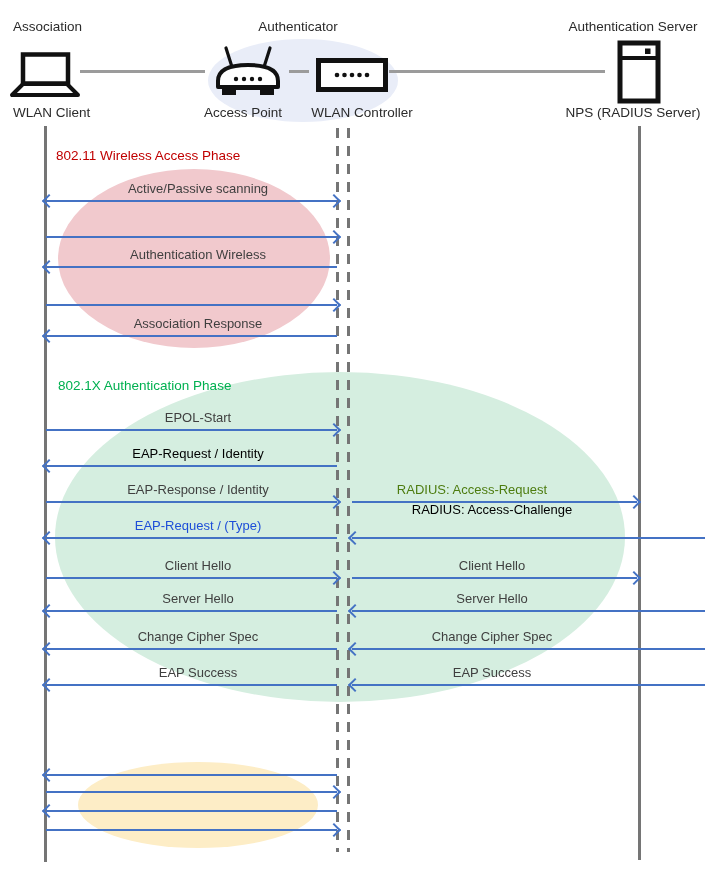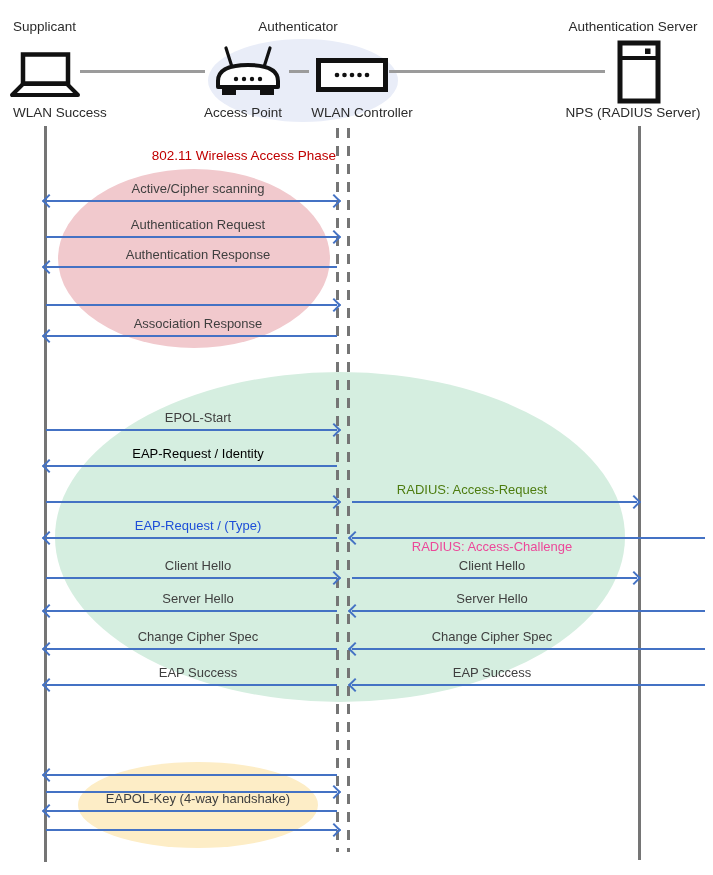--- a/index.html
+++ b/index.html
@@ -4,21 +4,21 @@
 <style>
   html,body{margin:0;padding:0;background:#fff;}
   .canvas{position:relative;width:713px;height:875px;background:#ffffff;overflow:hidden;
           font-family:"Liberation Sans",sans-serif;color:#2b2b2b;}
   .ellipse{position:absolute;border-radius:50%;}
   .lifeline{position:absolute;width:3px;}
   .connector{position:absolute;height:3px;top:70px;}
   .role-label{position:absolute;top:19px;font-size:13.5px;white-space:nowrap;}
   .device-label{position:absolute;top:105px;font-size:13.5px;white-space:nowrap;}
   .ctr{text-align:center;}
-  .phase-title{position:absolute;font-size:13.5px;text-align:right;white-space:pre-line;line-height:19px;width:280px;}
+  .phase-title{position:absolute;font-size:13.5px;text-align:left;white-space:pre-line;line-height:19px;width:280px;}
   .icon{position:absolute;}
   .msg-label{position:absolute;font-size:13px;text-align:center;width:240px;height:16px;line-height:16px;white-space:nowrap;}
   .arrow{position:absolute;height:2px;}
   .chev{position:absolute;width:8px;height:8px;top:-4px;}
   .chev.r{right:-2px;border-top:2.4px solid;border-right:2.4px solid;transform:rotate(45deg);}
   .chev.l{left:-2px;border-top:2.4px solid;border-right:2.4px solid;transform:rotate(-135deg);}
 </style>
 </head>
 <body>
 
@@ -62,80 +62,81 @@
     </svg>
   </div>
   <div class="icon" style="left:617px;top:40px;">
     <svg width="44" height="64" viewBox="0 0 44 64">
       <rect x="3" y="3" width="38" height="58" fill="#ffffff" stroke="#111" stroke-width="5"></rect>
       <path d="M3 18 L41 18" stroke="#111" stroke-width="4"></path>
       <rect x="28" y="8.5" width="5.5" height="5.5" fill="#111"></rect>
     </svg>
   </div>
 
-  <div class="role-label" style="left:13px;">Supplicant</div>
+  <div class="role-label" style="left:13px;">Association</div>
   <div class="role-label ctr" style="left:198px;width:200px;">Authenticator</div>
   <div class="role-label ctr" style="left:533px;width:200px;">Authentication Server</div>
 
-  <div class="device-label" style="left:13px;">WLAN Success</div>
+  <div class="device-label" style="left:13px;">WLAN Client</div>
   <div class="device-label ctr" style="left:262px;width:200px;">WLAN Controller</div>
   <div class="device-label ctr" style="left:143px;width:200px;">Access Point</div>
   <div class="device-label ctr" style="left:533px;width:200px;">NPS (RADIUS Server)</div>
 
   <div class="lifeline" style="left: 44px; top: 126px; height: 736px; background: rgb(117, 117, 117);"></div>
   <div class="lifeline dashed" id="dash1" style="left: 336px; top: 128px; height: 724px; background: repeating-linear-gradient(rgb(117, 117, 117) 0px, rgb(117, 117, 117) 10px, transparent 10px, transparent 18px);"></div>
   <div class="lifeline dashed" id="dash2" style="left: 347px; top: 128px; height: 724px; background: repeating-linear-gradient(rgb(117, 117, 117) 0px, rgb(117, 117, 117) 10px, transparent 10px, transparent 18px);"></div>
   <div class="lifeline" style="left: 638px; top: 126px; height: 734px; background: rgb(117, 117, 117);"></div>
 
   <div class="phase-title" style="left: 56px; top: 146px; color: rgb(192, 0, 0);">802.11 Wireless Access Phase</div>
+  <div class="phase-title" style="left: 58px; top: 376px; color: rgb(0, 176, 80);">802.1X Authentication Phase</div>
 
   <div id="layer-messages" style="position:absolute;left:0;top:0;width:100%;height:100%;">
       <div class="arrow" style="left: 46px; top: 200px; width: 291px; background: rgb(68, 114, 196); color: rgb(68, 114, 196);">
         <span class="chev r"></span>
         <span class="chev l"></span>
       </div>
-      <div class="msg-label" style="left: 78px; top: 181px; color: rgb(63, 63, 63);">Active/Cipher scanning</div>
+      <div class="msg-label" style="left: 78px; top: 181px; color: rgb(63, 63, 63);">Active/Passive scanning</div>
       <div class="arrow" style="left: 46px; top: 236px; width: 291px; background: rgb(68, 114, 196); color: rgb(68, 114, 196);">
         <span class="chev r"></span>
       </div>
-      <div class="msg-label" style="left: 78px; top: 217px; color: rgb(63, 63, 63);">Authentication Request</div>
       <div class="arrow" style="left: 46px; top: 266px; width: 291px; background: rgb(68, 114, 196); color: rgb(68, 114, 196);">
         <span class="chev l"></span>
       </div>
-      <div class="msg-label" style="left: 78px; top: 247px; color: rgb(63, 63, 63);">Authentication Response</div>
+      <div class="msg-label" style="left: 78px; top: 247px; color: rgb(63, 63, 63);">Authentication Wireless</div>
       <div class="arrow" style="left: 46px; top: 304px; width: 291px; background: rgb(68, 114, 196); color: rgb(68, 114, 196);">
         <span class="chev r"></span>
       </div>
       <div class="arrow" style="left: 46px; top: 335px; width: 291px; background: rgb(68, 114, 196); color: rgb(68, 114, 196);">
         <span class="chev l"></span>
       </div>
       <div class="msg-label" style="left: 78px; top: 316px; color: rgb(63, 63, 63);">Association Response</div>
       <div class="arrow" style="left: 46px; top: 429px; width: 291px; background: rgb(68, 114, 196); color: rgb(68, 114, 196);">
         <span class="chev r"></span>
       </div>
       <div class="msg-label" style="left: 78px; top: 410px; color: rgb(63, 63, 63); text-align: center;">EPOL-Start</div>
       <div class="arrow" style="left: 46px; top: 465px; width: 291px; background: rgb(68, 114, 196); color: rgb(68, 114, 196);">
         <span class="chev l"></span>
       </div>
       <div class="msg-label" style="left: 78px; top: 446px; color: #000000;">EAP-Request / Identity</div>
       <div class="arrow" style="left: 46px; top: 501px; width: 291px; background: rgb(68, 114, 196); color: rgb(68, 114, 196);">
         <span class="chev r"></span>
       </div>
+      <div class="msg-label" style="left: 78px; top: 482px; color: rgb(63, 63, 63);">EAP-Response / Identity</div>
       <div class="arrow" style="left: 352px; top: 501px; width: 285px; background: rgb(68, 114, 196); color: rgb(68, 114, 196);">
         <span class="chev r"></span>
       </div>
       <div class="msg-label" style="left: 352px; top: 482px; color: #4d7c0f;">RADIUS: Access-Request</div>
       <div class="arrow" style="left: 46px; top: 537px; width: 291px; background: rgb(68, 114, 196); color: rgb(68, 114, 196);">
         <span class="chev l"></span>
       </div>
       <div class="msg-label" style="left: 78px; top: 518px; color: #1d4ed8;">EAP-Request / (Type)</div>
       <div class="arrow" style="left: 352px; top: 537px; width: 353px; background: rgb(68, 114, 196); color: rgb(68, 114, 196);">
         <span class="chev l"></span>
       </div>
-      <div class="msg-label" style="left: 372px; top: 539px; color: #ec4899;">RADIUS: Access-Challenge</div>
+      <div class="msg-label" style="left: 372px; top: 502px; color: #000000;">RADIUS: Access-Challenge</div>
       <div class="arrow" style="left: 46px; top: 577px; width: 291px; background: rgb(68, 114, 196); color: rgb(68, 114, 196);">
         <span class="chev r"></span>
       </div>
       <div class="msg-label" style="left: 78px; top: 558px; color: rgb(63, 63, 63);">Client Hello</div>
       <div class="arrow" style="left: 352px; top: 577px; width: 285px; background: rgb(68, 114, 196); color: rgb(68, 114, 196);">
         <span class="chev r"></span>
       </div>
       <div class="msg-label" style="left: 372px; top: 558px; color: rgb(63, 63, 63);">Client Hello</div>
       <div class="arrow" style="left: 46px; top: 610px; width: 291px; background: rgb(68, 114, 196); color: rgb(68, 114, 196);">
         <span class="chev l"></span>
@@ -163,18 +164,17 @@
       <div class="msg-label" style="left: 372px; top: 665px; color: rgb(63, 63, 63);">EAP Success</div>
       <div class="arrow" style="left: 46px; top: 774px; width: 291px; background: rgb(68, 114, 196); color: rgb(68, 114, 196);">
         <span class="chev l"></span>
       </div>
       <div class="arrow" style="left: 46px; top: 791px; width: 291px; background: rgb(68, 114, 196); color: rgb(68, 114, 196);">
         <span class="chev r"></span>
       </div>
       <div class="arrow" style="left: 46px; top: 810px; width: 291px; background: rgb(68, 114, 196); color: rgb(68, 114, 196);">
         <span class="chev l"></span>
       </div>
-      <div class="msg-label" style="left: 78px; top: 791px; color: rgb(63, 63, 63);">EAPOL-Key (4-way handshake)</div>
       <div class="arrow" style="left: 46px; top: 829px; width: 291px; background: rgb(68, 114, 196); color: rgb(68, 114, 196);">
         <span class="chev r"></span>
       </div>
     </div>
 </div>
 
 </body></html>

